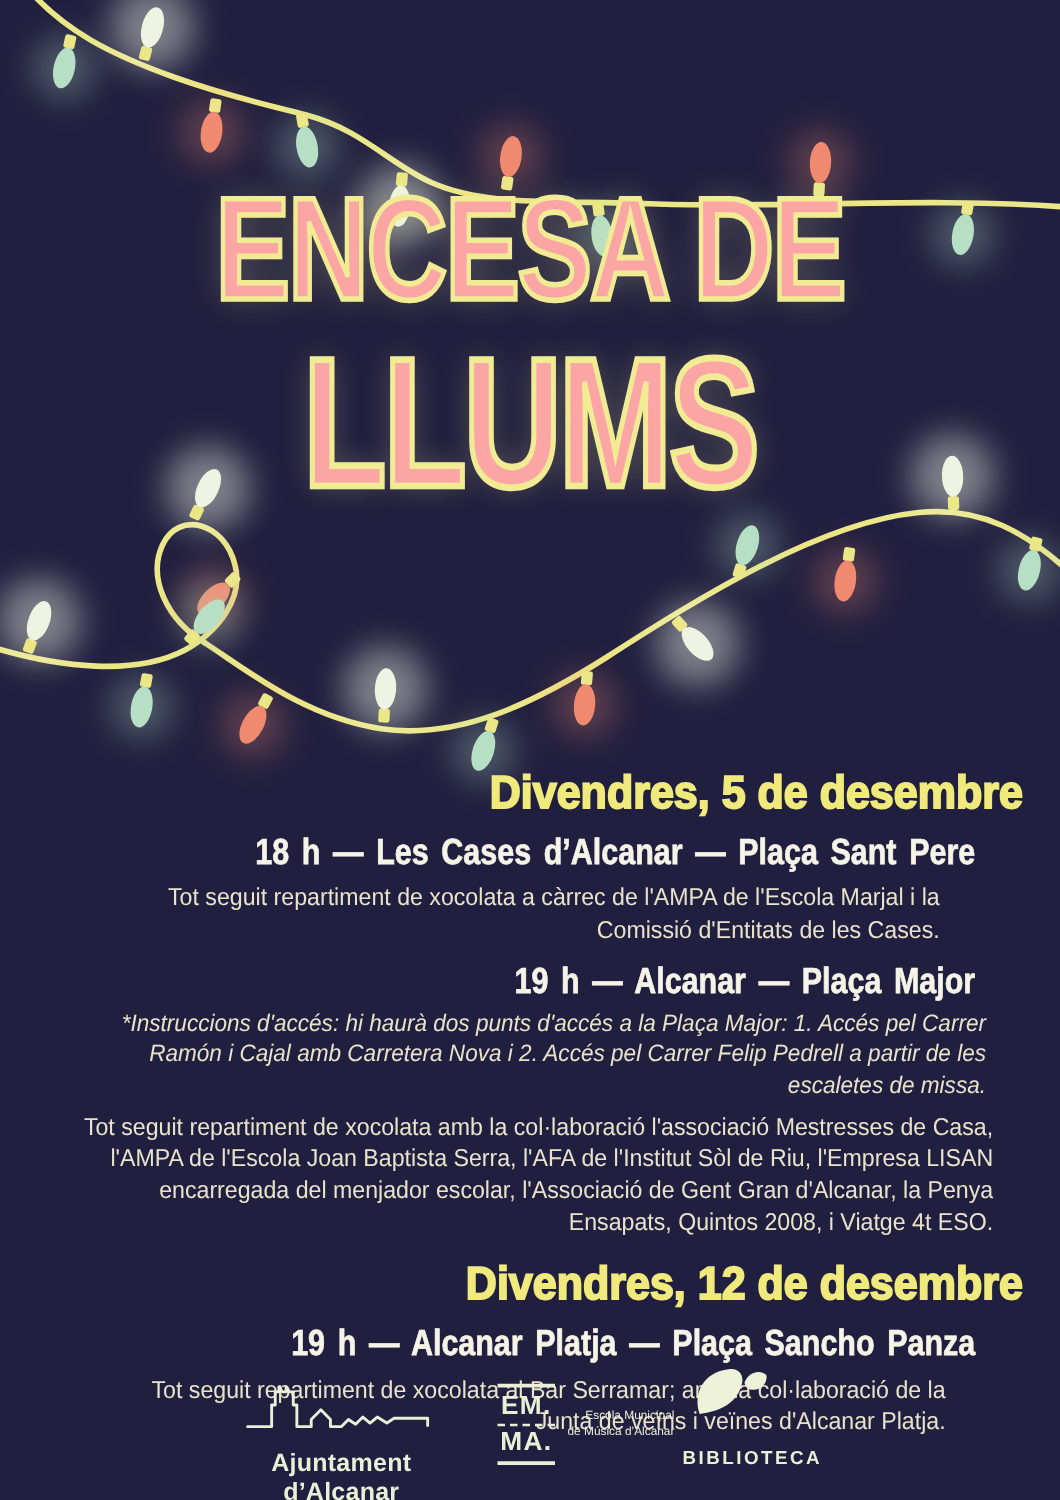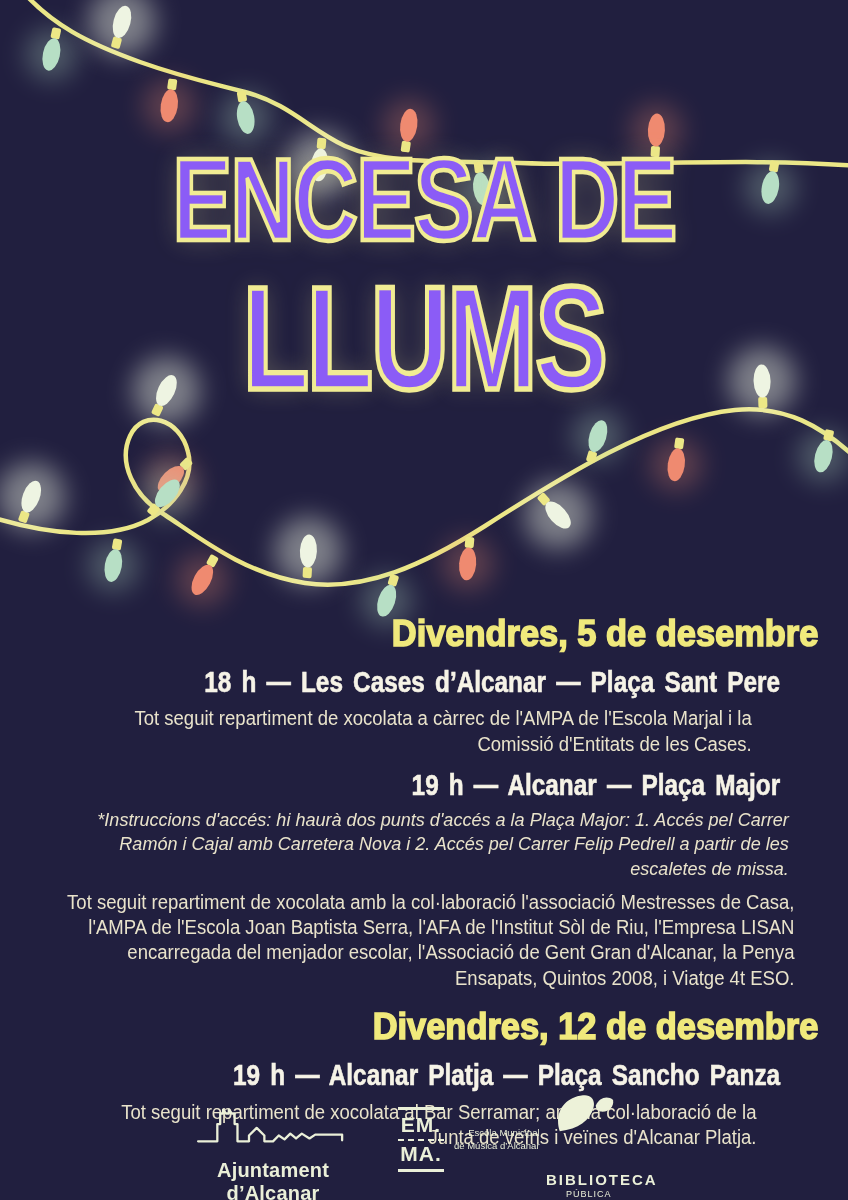--- a/index.html
+++ b/index.html
@@ -2,21 +2,21 @@
 <html><head>
 <meta charset="utf-8">
 <style>
   html,body{margin:0;padding:0;background:#14122a;}
   .poster{
     position:relative;width:848px;height:1200px;overflow:hidden;
     background:#211f3f;
     font-family:"Liberation Sans",sans-serif;
   }
   #lights-svg{position:absolute;inset:0;pointer-events:none;}
-  .title{position:absolute;top:148px;left:0;width:100%;text-align:center;color:#8b5cf6;}
+  .title{position:absolute;top:148px;left:0;width:100%;text-align:center;color:#fca5a5;}
   .title .t1{
     font-size:104px;font-weight:900;letter-spacing:-2px;line-height:1.0;
     transform:scale(0.86,1.12);-webkit-text-stroke:4px #f1ec93;
     text-shadow:0 0 26px rgba(240,235,150,.28);
   }
   .title .t2{
     font-size:136px;font-weight:900;letter-spacing:-3px;line-height:1.0;margin-top:18px;
     transform:scale(0.80,1.08);-webkit-text-stroke:5px #f1ec93;
     text-shadow:0 0 26px rgba(240,235,150,.28);
   }
@@ -42,21 +42,21 @@
   .aj .aj-label{font-size:20px;font-weight:700;margin-top:6px;letter-spacing:.2px;}
   .emma{position:absolute;left:398px;top:14px;display:flex;align-items:center;gap:10px;}
   .emma-box{
     width:46px;text-align:center;border-top:3px solid #eaefd8;border-bottom:3px solid #eaefd8;
     padding:4px 0;font-weight:700;font-size:21px;line-height:1.05;letter-spacing:1px;
   }
   .emma-em{border-bottom:2px dashed #eaefd8;padding-bottom:3px;margin-bottom:2px;}
   .emma-label{font-size:9.5px;line-height:1.3;text-align:right;}
   .bib{position:absolute;left:546px;top:0px;width:170px;}
   .bib-leaf{margin-left:8px;}
-  .bib-name{font-size:15px;font-weight:800;letter-spacing:2px;margin-top:16px;}
+  .bib-name{font-size:15px;font-weight:800;letter-spacing:2px;margin-top:2px;}
   .bib-sub{font-size:9px;letter-spacing:1px;padding-left:20px;line-height:1.4;}
 </style>
 </head>
 <body>
 
 <div class="poster">
 
   <svg id="lights-svg" viewBox="0 0 848 1200" width="848" height="1200">
     <defs>
       <filter id="bulbblur" x="-150%" y="-150%" width="400%" height="400%">
@@ -222,20 +222,16 @@
         <div>de Música d’Alcanar</div>
       </div>
     </div>
 
     <div class="bib">
       <svg class="bib-leaf" width="66" height="58" viewBox="0 0 110 100">
         <path d="M 8 66 C -2 36 14 8 48 4 C 62 2 70 12 66 26 C 60 48 40 62 8 66 Z" fill="#edf2d9"></path>
         <path d="M 70 22 C 76 8 90 4 100 12 C 102 24 92 34 78 32 C 74 30 70 27 70 22 Z" fill="#edf2d9"></path>
       </svg>
       <div class="bib-name">BIBLIOTECA</div>
-      <div class="bib-sub">
-        <div>PÚBLICA</div>
-        <div>TRINITARI FABREGAT</div>
-      </div>
     </div>
 
   </div>
 </div>
 
 </body></html>

